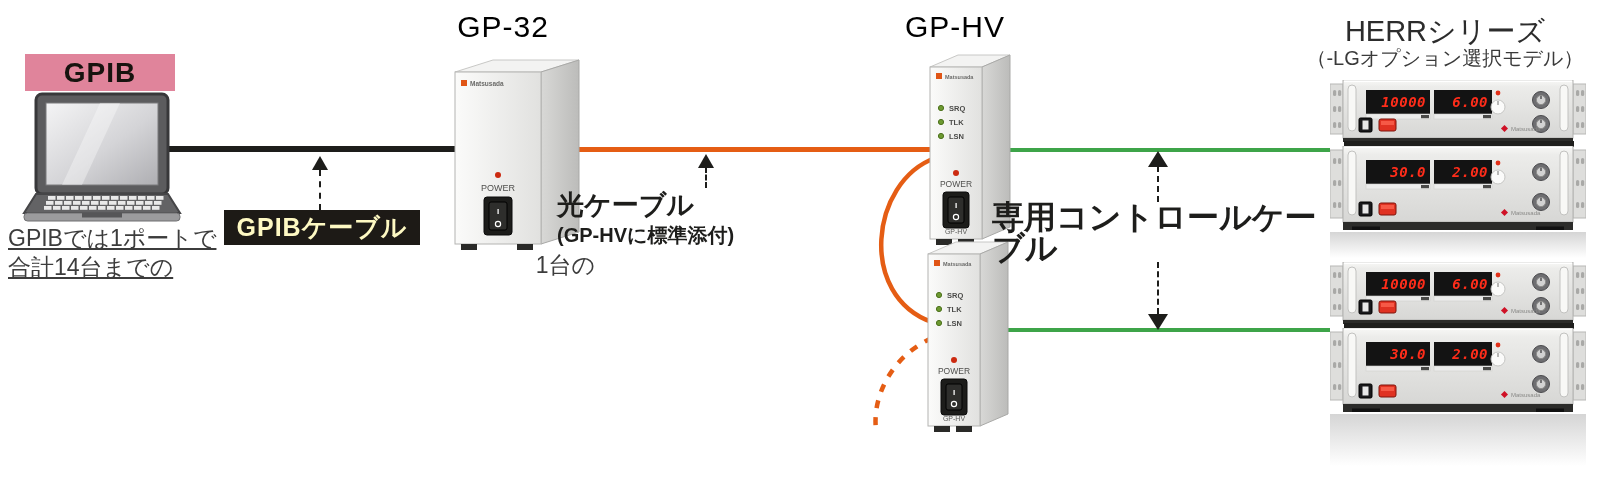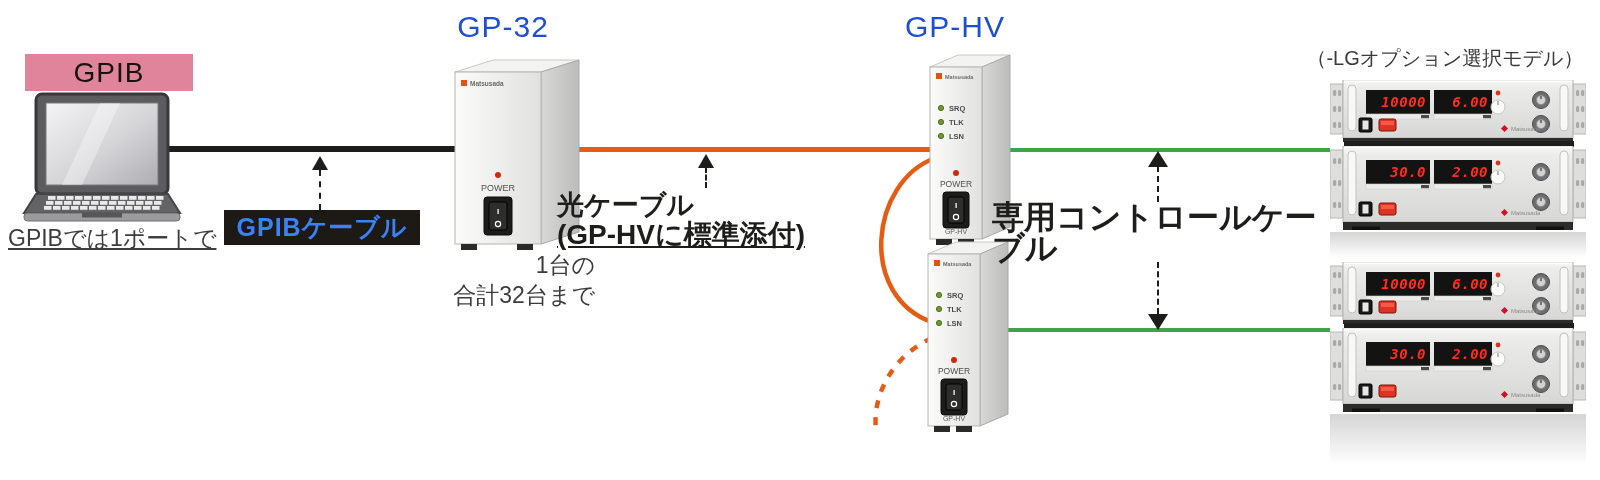--- a/index.html
+++ b/index.html
@@ -3,51 +3,51 @@
 <meta charset="utf-8">
 <style>
   html,body{margin:0;padding:0;background:#fff;}
   #canvas{
     position:relative;width:1600px;height:480px;overflow:hidden;background:#fff;
     font-family:"Liberation Sans","DejaVu Sans",sans-serif;color:#2d2d2d;
   }
   .abs{position:absolute;}
   
   .gpib-badge{
-    left:25px;top:54px;width:168px;height:37px;background:var(--gpib-badge-bg,#e0849b);
+    left:25px;top:54px;width:150px;height:37px;background:var(--gpib-badge-bg,#e0849b);
     display:flex;align-items:center;justify-content:center;
-    font-size:28px;font-weight:400;color:#17130f;letter-spacing:1px;
+    font-size:28px;font-weight:700;color:#17130f;letter-spacing:1px;
   }
   .black-label{
     left:224px;top:210px;width:196px;height:35px;background:var(--label-bg,#1d1a16);
     display:flex;align-items:center;justify-content:center;
-    font-size:25px;font-weight:700;color:#3b82f6;letter-spacing:1px;
+    font-size:25px;font-weight:700;color:#fef9c3;letter-spacing:1px;
   }
   
   .cable{position:absolute;}
   .cable-black{background:var(--cable-black,#1d1d1b);}
   .cable-orange{background:var(--cable-orange,#e55d14);}
   .cable-green{background:var(--cable-green,#3da449);}
   
   .vdash{position:absolute;width:0;border-left:2.5px dashed var(--ink,#1d1d1b);}
   .arrow-up{position:absolute;width:0;height:0;border-left:8px solid transparent;border-right:8px solid transparent;border-bottom:14px solid var(--ink,#1d1d1b);}
   .arrow-down{position:absolute;width:0;height:0;border-left:8px solid transparent;border-right:8px solid transparent;border-top:14px solid var(--ink,#1d1d1b);}
   .arrow-up.big{border-left-width:10px;border-right-width:10px;border-bottom-width:16px;}
   .arrow-down.big{border-left-width:10px;border-right-width:10px;border-top-width:16px;}
   
-  .device-title{position:absolute;text-align:center;font-size:30px;font-weight:500;color:#1d4ed8;letter-spacing:1px;}
+  .device-title{position:absolute;text-align:center;font-size:30px;font-weight:500;color:#000000;letter-spacing:1px;}
   .herr-title{left:1295px;top:12px;width:300px;text-align:center;font-size:29px;font-weight:500;color:#2c2c2c;}
   .herr-sub{left:1280px;top:45px;width:330px;text-align:center;font-size:20px;font-weight:400;color:#3a3a3a;}
   
   .note{position:absolute;font-size:23px;line-height:29px;color:#3c3c3c;font-weight:400;}
   .note.center{text-align:right;line-height:30px;}
   
   .cable-caption{position:absolute;text-align:left;color:var(--ink,#1d1d1b);font-weight:700;}
   .cable-caption .l1{font-size:27px;line-height:31px;}
-  .cable-caption .l2{font-size:28px;line-height:28px;text-decoration:underline;}
+  .cable-caption .l2{font-size:20px;line-height:28px;}
   .psu-gap{position:absolute;background:#1f1f1d;}
   .refl{position:absolute;background:linear-gradient(to bottom,rgba(150,150,150,.40),rgba(255,255,255,0));}
 </style>
 </head>
 <body>
 
 <div id="canvas">
 
   <div class="cable cable-black" style="left:160px;top:146px;width:300px;height:6px;"></div>
   <div class="cable cable-orange" style="left:540px;top:147px;width:392px;height:5px;"></div>
@@ -111,20 +111,21 @@
         <rect x="103" y="114" width="7.5" height="3.8" fill="#e9e9e9"></rect>
         <rect x="112" y="114" width="7.5" height="3.8" fill="#e9e9e9"></rect>
         <rect x="121" y="114" width="7.5" height="3.8" fill="#e9e9e9"></rect>
         <rect x="130" y="114" width="7.5" height="3.8" fill="#e9e9e9"></rect>
     <rect x="2" y="121" width="156" height="8" rx="3.5" fill="#9b9b9d" stroke="#6f6f71"></rect>
     <rect x="60" y="121" width="40" height="4.5" fill="#565658"></rect>
   </svg></div>
 
   <div class="note" style="left:8px;top:224px;width:230px;text-decoration:underline;">
     <div>GPIBでは1ポートで</div>
+    <div>合計14台までの</div>
   </div>
 
   <div class="abs black-label">GPIBケーブル</div>
   <div class="arrow-up" style="left:312px;top:156px;"></div>
   <div class="vdash" style="left:319px;top:170px;height:40px;"></div>
 
   <div class="device-title" style="left:433px;top:10px;width:140px;">GP-32</div>
   <div class="abs" style="left:450px;top:55px;"><svg width="135" height="195" viewBox="0 0 135 195">
         <defs>
     <linearGradient id="g1f" x1="0" y1="0" x2="1" y2="0">
@@ -145,21 +146,20 @@
     <text x="20" y="31" font-size="6.5" fill="#6b6b69" font-weight="bold">Matsusada</text>
         <circle cx="48" cy="120" r="3" fill="#cc2a10"></circle>
     <text x="48" y="136" font-size="9" fill="#4f4f4d" text-anchor="middle">POWER</text>
     <rect x="34" y="142" width="28" height="38" rx="3" fill="#1c1c1a" stroke="#0a0a0a"></rect>
     <rect x="39" y="147" width="18" height="28" rx="2" fill="#2e2e2c" stroke="#000"></rect>
     <text x="48" y="159" font-size="8" fill="#fff" text-anchor="middle" font-weight="bold">I</text>
     <circle cx="48" cy="169" r="2.6" fill="none" stroke="#fff" stroke-width="1.2"></circle>
       </svg></div>
   <div class="note center" style="left:415px;top:250px;width:180px;">
     <div>1台の</div>
-    <div>合計32台まで</div>
   </div>
 
   <div class="arrow-up" style="left:698px;top:154px;"></div>
   <div class="vdash" style="left:705px;top:167px;height:21px;"></div>
   <div class="cable-caption" style="left:557px;top:190px;width:300px;">
     <div class="l1">光ケーブル</div>
     <div class="l2">(GP-HVに標準添付)</div>
   </div>
 
   <div class="device-title" style="left:880px;top:10px;width:150px;">GP-HV</div>
@@ -229,20 +229,21 @@
       </svg></div>
 
   <div class="arrow-up big" style="left:1148px;top:151px;"></div>
   <div class="vdash" style="left:1157px;top:166px;height:36px;"></div>
   <div class="cable-caption" style="left:992px;top:202px;width:330px;">
     <div class="l1" style="font-size:32px;">専用コントロールケーブル</div>
   </div>
   <div class="vdash" style="left:1157px;top:262px;height:52px;"></div>
   <div class="arrow-down big" style="left:1148px;top:314px;"></div>
 
+  <div class="abs herr-title">HERRシリーズ</div>
   <div class="abs herr-sub">（-LGオプション選択モデル）</div>
 
   <div class="abs" style="left:1330px;top:80px;"><svg width="256" height="62" viewBox="0 0 256 62">
     <defs>
           <linearGradient id="g4b" x1="0" y1="0" x2="0" y2="1">
       <stop offset="0" stop-color="#f8f8f6"></stop>
             <stop offset="0.12" stop-color="#ececea"></stop>
             <stop offset="1" stop-color="#d7d7d5"></stop>
     </linearGradient>
         </defs>

